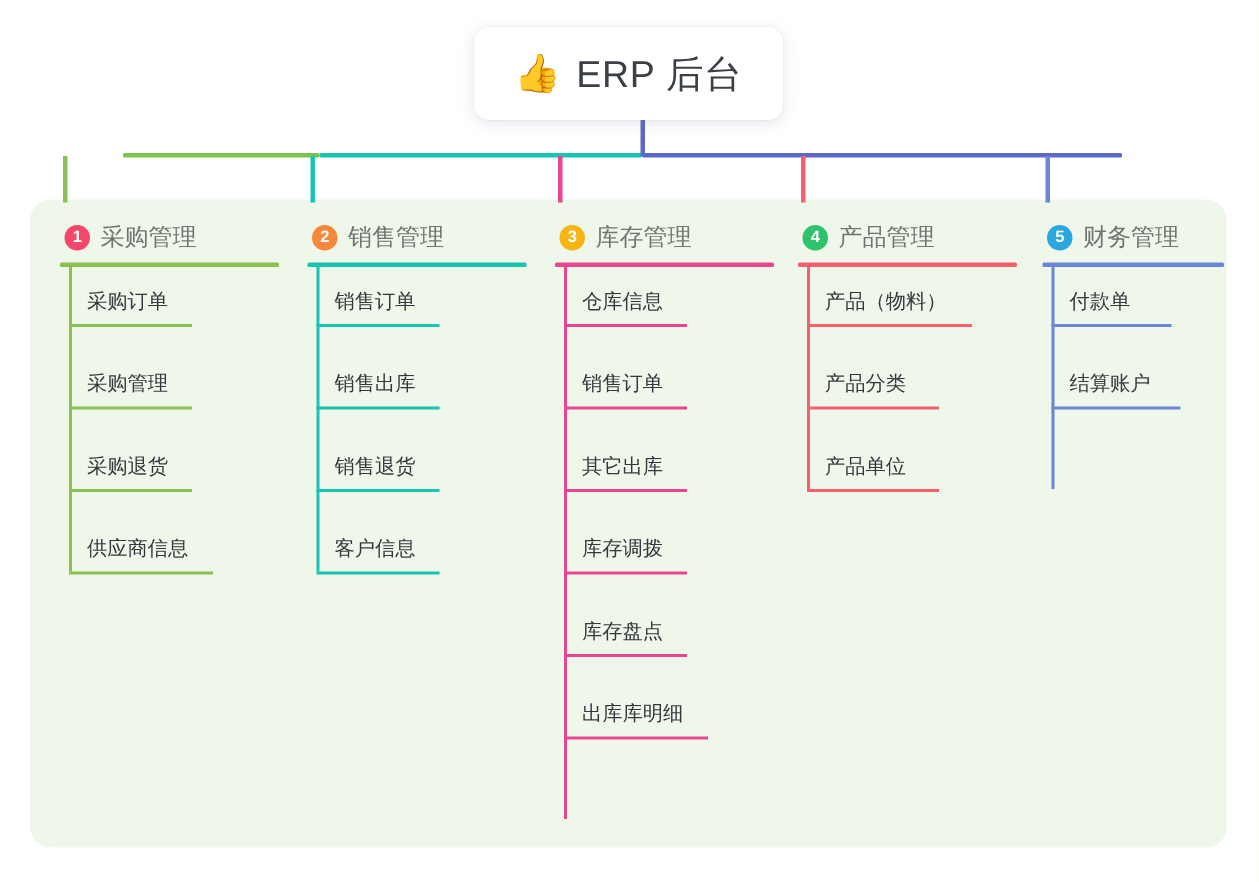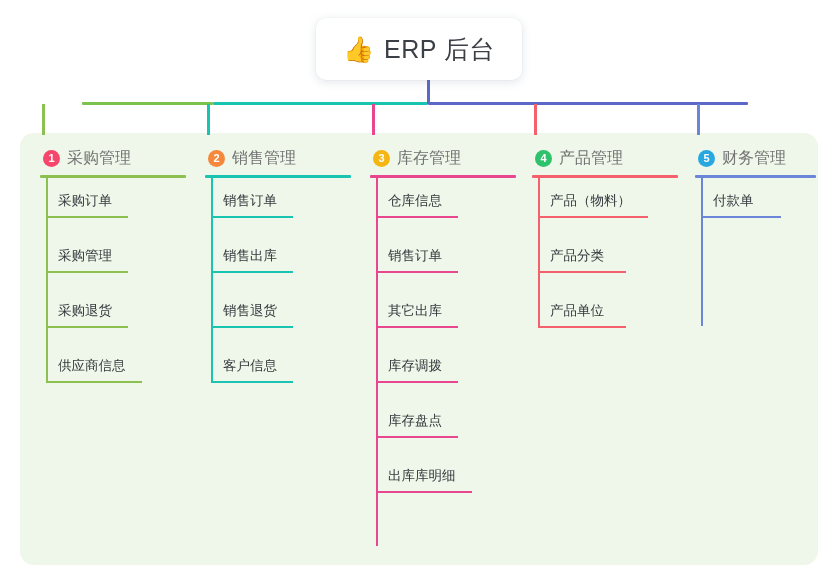--- a/index.html
+++ b/index.html
@@ -193,16 +193,20 @@
           <span class="badge" style="background: rgb(41, 168, 224);">5</span>
           <span class="col-title">财务管理</span>
         </div>
         <div class="head-rule" style="background: rgb(107, 134, 216); width: 121px;"></div>
         <div class="items" style="height: 165px;">
           <div class="spine" style="height: 148px; background: rgb(107, 134, 216);"></div>
           <div class="item">
             <div class="item-label">付款单</div>
             <div class="item-rule" style="width: 80px; background: rgb(107, 134, 216);"></div>
           </div>
+          <div class="item">
+            <div class="item-label">结算账户</div>
+            <div class="item-rule" style="width: 86px; background: rgb(107, 134, 216);"></div>
+          </div>
         </div>
       </div>
     </div>
 </div>
 
 </body></html>

